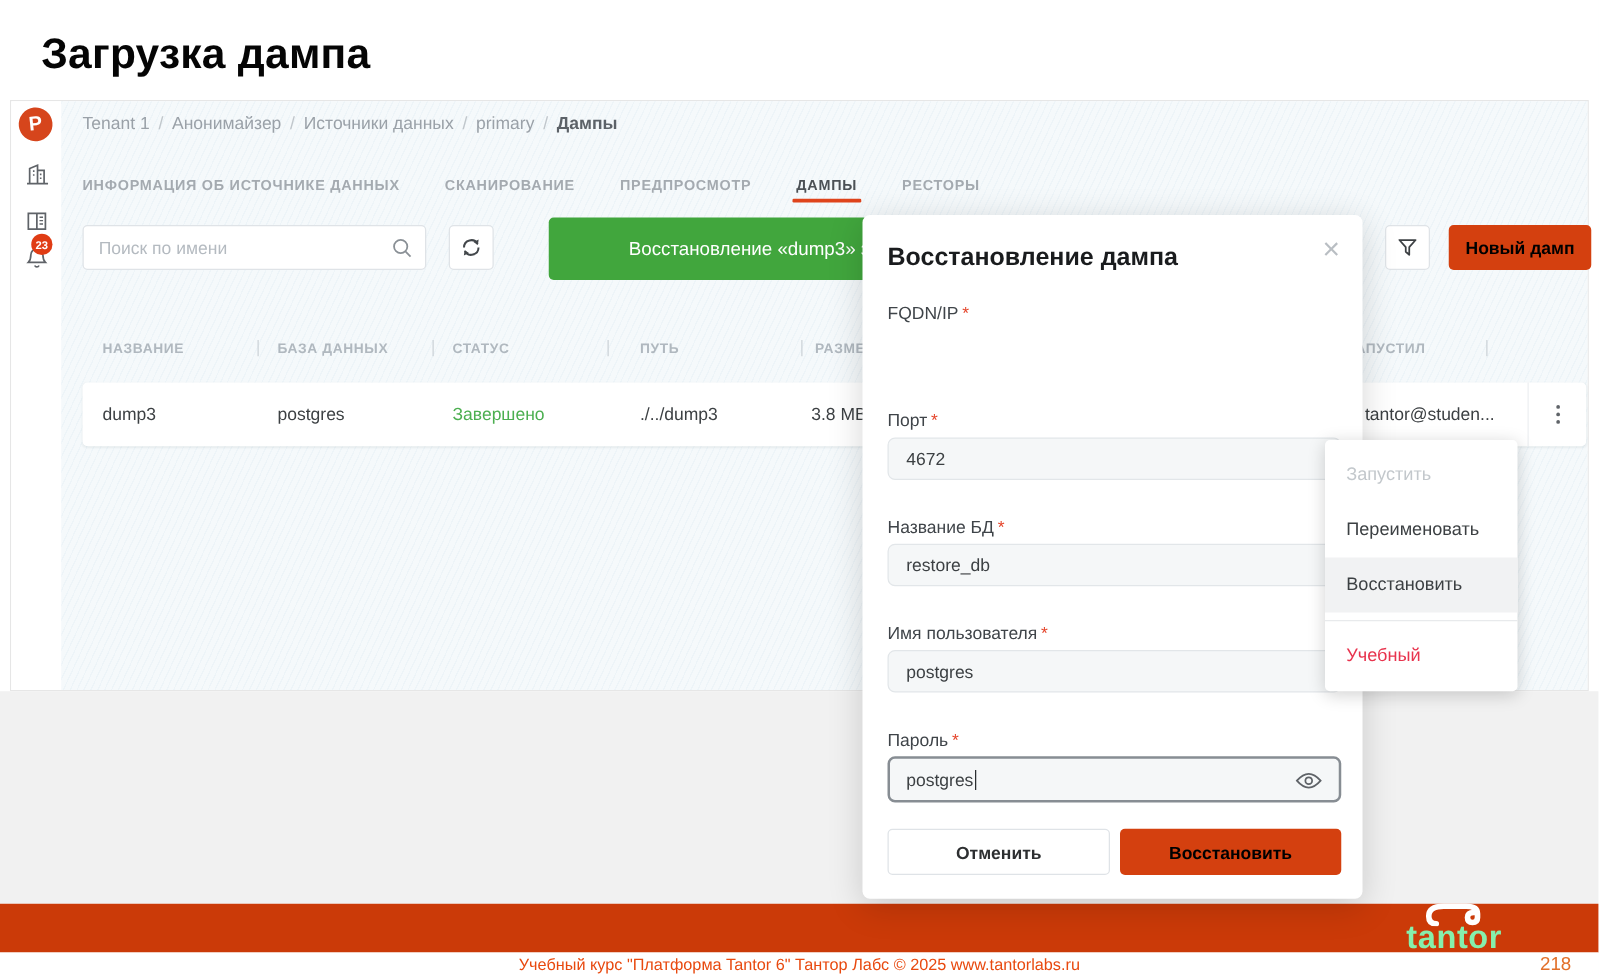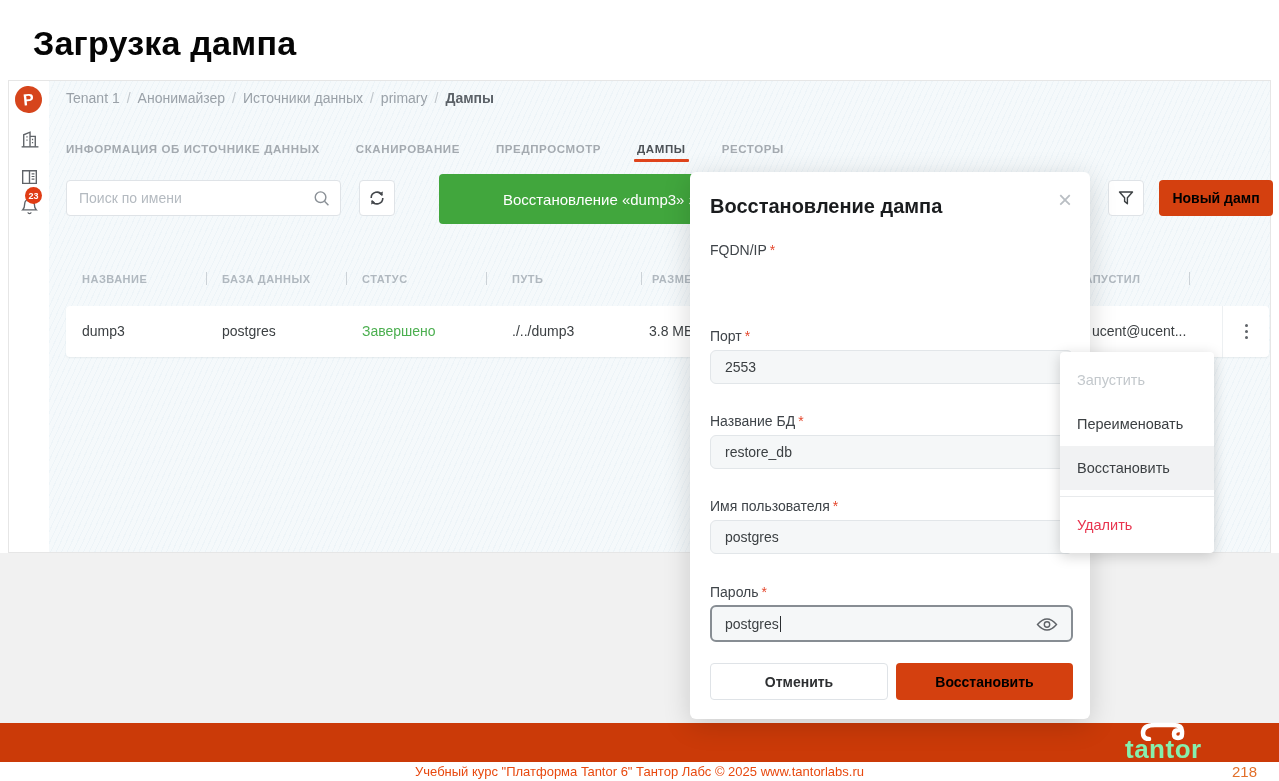--- a/index.html
+++ b/index.html
@@ -193,54 +193,54 @@
       <span class="thead-cell" style="left:603px">РАЗМЕР</span>
       <span class="thead-cell" style="left:1028px">ЗАПУСТИЛ</span>
       <span class="thead-sep" style="left:1140px"></span>
 
       <div class="trow">
         <span class="tcell" style="left:16px">dump3</span>
         <span class="tcell" style="left:156px">postgres</span>
         <span class="tcell status-ok" style="left:296px">Завершено</span>
         <span class="tcell" style="left:446px">./../dump3</span>
         <span class="tcell" style="left:583px">3.8 MB</span>
-        <span class="tcell" style="left:1026px">ucent@ucent...</span>
+        <span class="tcell" style="left:1026px">tantor@studen...</span>
         <div class="kebab-cell">
           <div class="kebab">
               <i></i>
               <i></i>
               <i></i>
             </div>
         </div>
       </div>
 
     </div>
   </div>
 
   <div class="ctx-menu">
     <div class="ctx-item disabled">Запустить</div>
     <div class="ctx-item">Переименовать</div>
     <div class="ctx-item hovered">Восстановить</div>
     <div class="ctx-divider"></div>
-    <div class="ctx-item danger">Удалить</div>
+    <div class="ctx-item danger">Учебный</div>
   </div>
 
   <div class="modal">
     <div class="modal-title">Восстановление дампа</div>
     <div class="modal-close">×</div>
 
     <div class="f-label" style="top:70px">
       <span>FQDN/IP</span><span class="req">*</span>
     </div>
 
     <div class="f-label" style="top:156px">
       <span>Порт</span><span class="req">*</span>
     </div>
     <div class="finput" style="top:178px">
-      <span>2553</span>
+      <span>4672</span>
     </div>
 
     <div class="f-label" style="top:241px">
       <span>Название БД</span><span class="req">*</span>
     </div>
     <div class="finput" style="top:263px">
       <span>restore_db</span>
     </div>
 
     <div class="f-label" style="top:326px">

